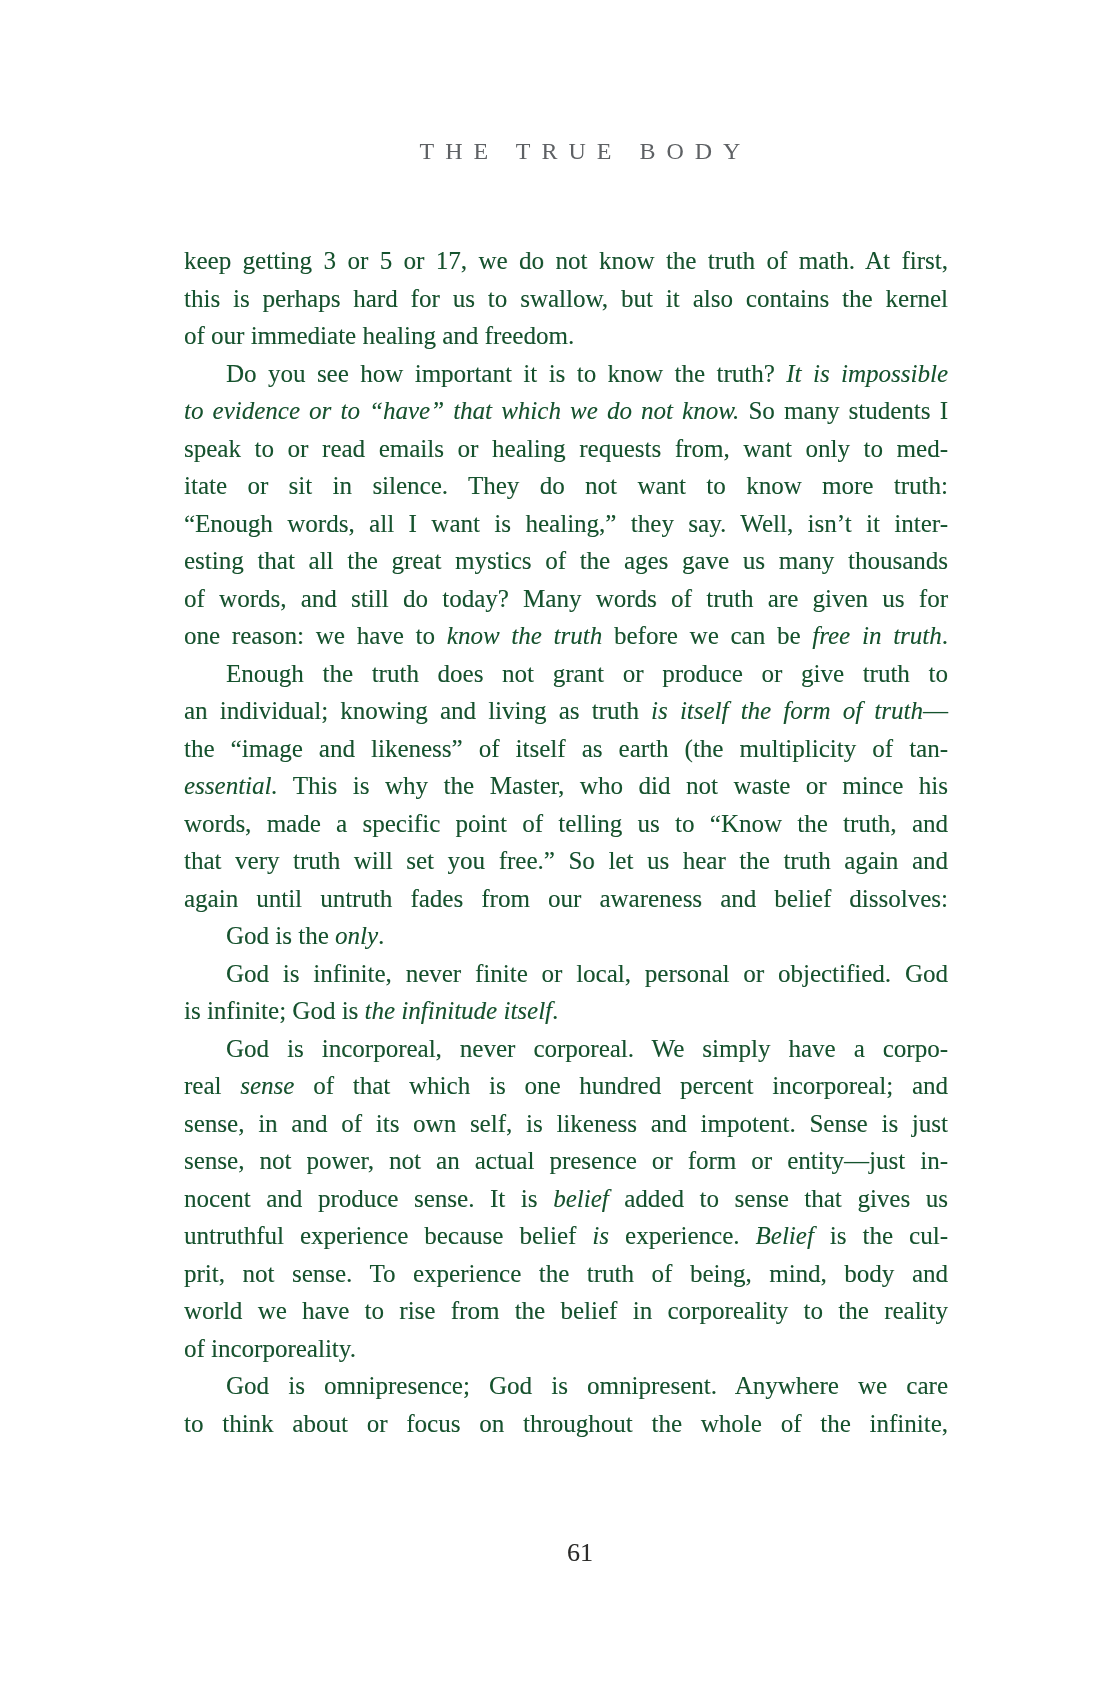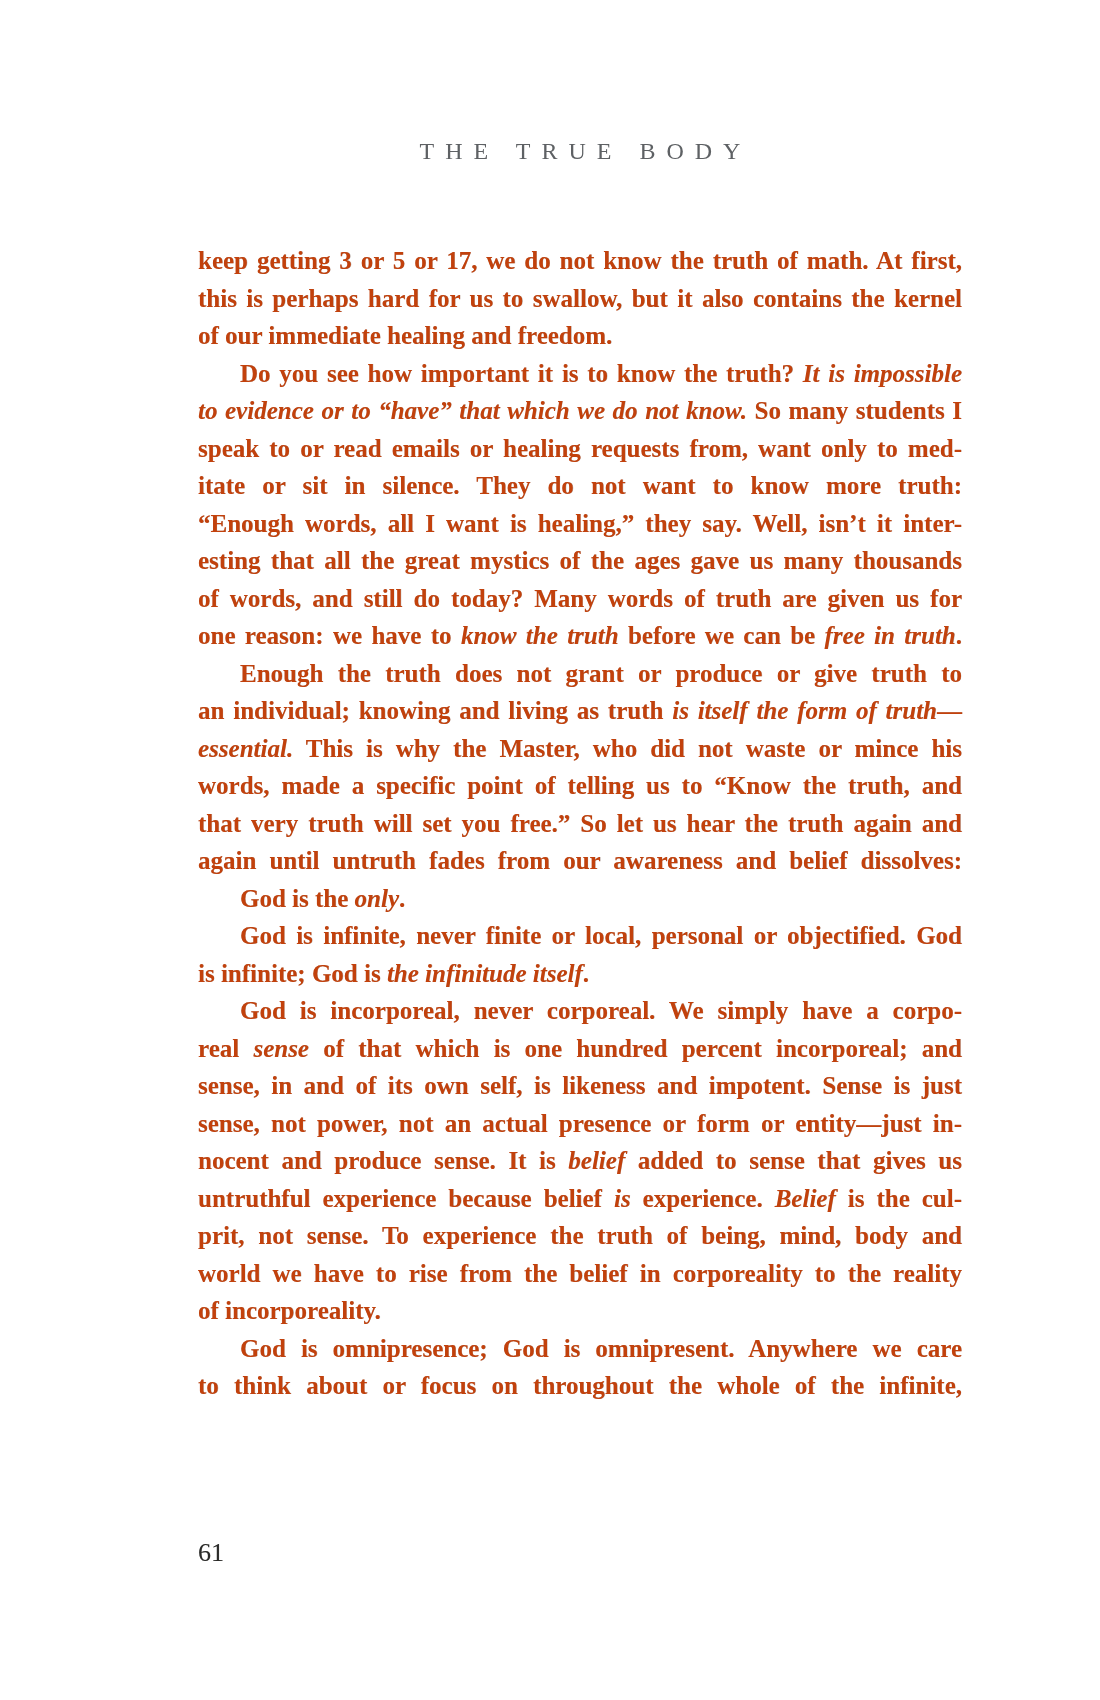--- a/index.html
+++ b/index.html
@@ -29,47 +29,47 @@
     font-size: 24px;
     letter-spacing: 11px;
     padding-left: 11px;
     box-sizing: border-box;
     color: #5e6164;
     white-space: nowrap;
   }
   .body-text {
     position: absolute;
     top: 242px;
-    left: 198px;
+    left: 184px;
     width: 764px;
     font-size: 25px;
     line-height: 37.5px;
-    color: #c2410c;
+    color: #14532d;
     text-shadow: 0.3px 0.3px 0.5px rgba(40,40,40,0.30);
-    font-weight: bold;
   }
   .line {
     text-align: justify;
     white-space: normal;
   }
   .line.j {
     text-align-last: justify;
   }
   .line.indent {
     text-indent: 42px;
   }
   .line em {
     font-style: italic;
     margin-top: 23px;
   }
   .page-number {
     position: absolute;
     top: 1538px;
     left: 198px;
     width: 764px;
+    text-align: center;
     font-size: 26px;
     color: #2a2a28;
     text-shadow: 0.3px 0.3px 0.5px rgba(40,40,40,0.30);
   }
 </style>
 </head>
 <body>
 
 <div class="page">
   <div class="running-header">THE TRUE BODY</div>
@@ -81,20 +81,21 @@
       <div class="line indent j"><span>Do you see how important it is to know the truth? </span><em>It is impossible</em></div>
       <div class="line j"><em>to evidence or to “have” that which we do not know.</em><span> So many students I</span></div>
       <div class="line j"><span>speak to or read emails or healing requests from, want only to med-</span></div>
       <div class="line j"><span>itate or sit in silence. They do not want to know more truth:</span></div>
       <div class="line j"><span>“Enough words, all I want is healing,” they say. Well, isn’t it inter-</span></div>
       <div class="line j"><span>esting that all the great mystics of the ages gave us many thousands</span></div>
       <div class="line j"><span>of words, and still do today? Many words of truth are given us for</span></div>
       <div class="line j"><span>one reason: we have to </span><em>know the truth</em><span> before we can be </span><em>free in truth</em><span>.</span></div>
       <div class="line indent j"><span>Enough the truth does not grant or produce or give truth to</span></div>
       <div class="line j"><span>an individual; knowing and living as truth </span><em>is itself the form of truth</em><span>—</span></div>
+      <div class="line j"><span>the “image and likeness” of itself as earth (the multiplicity of tan-</span></div>
       <div class="line j"><em>essential.</em><span> This is why the Master, who did not waste or mince his</span></div>
       <div class="line j"><span>words, made a specific point of telling us to “Know the truth, and</span></div>
       <div class="line j"><span>that very truth will set you free.” So let us hear the truth again and</span></div>
       <div class="line j"><span>again until untruth fades from our awareness and belief dissolves:</span></div>
       <div class="line indent"><span>God is the </span><em>only</em><span>.</span></div>
       <div class="line indent j"><span>God is infinite, never finite or local, personal or objectified. God</span></div>
       <div class="line"><span>is infinite; God is </span><em>the infinitude itself</em><span>.</span></div>
       <div class="line indent j"><span>God is incorporeal, never corporeal. We simply have a corpo-</span></div>
       <div class="line j"><span>real </span><em>sense</em><span> of that which is one hundred percent incorporeal; and</span></div>
       <div class="line j"><span>sense, in and of its own self, is likeness and impotent. Sense is just</span></div>

